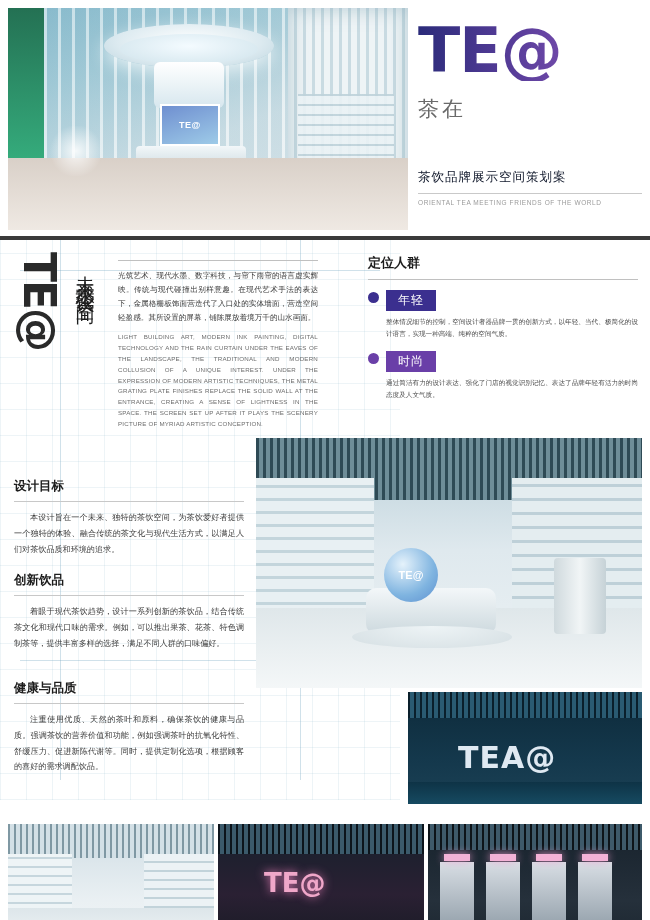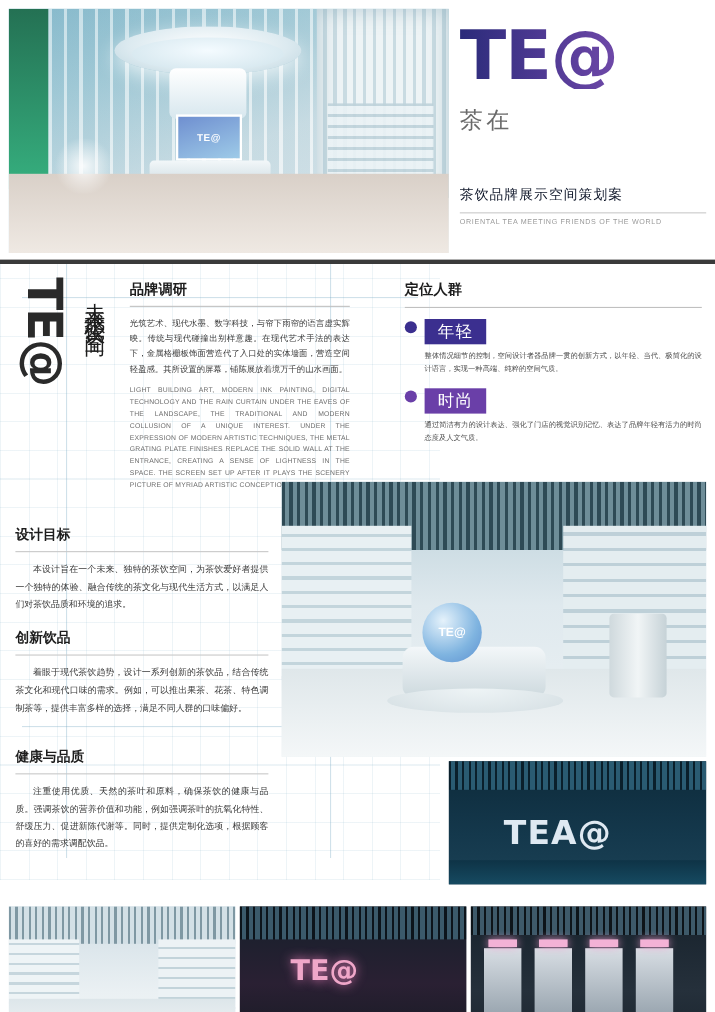--- a/index.html
+++ b/index.html
@@ -140,21 +140,21 @@
   .target .ul { width: 100%; height: 1px; background: #c0c0c0; margin: 7px 0 10px; }
   .t-item { margin-bottom: 11px; display: flex; align-items: flex-start; }
   .t-dot {
     width: 11px; height: 11px; border-radius: 50%;
     background: #3b2f8f; margin-top: 2px; flex: none;
   }
   .t-dot.purple { background: #6a3fa8; }
   .t-dot.violet { background: #4a3a9e; }
   .t-right { margin-left: 7px; flex: 1; }
   .t-pill {
-    display: inline-block; font-size: 15px; color: #fff; background: #3b2f8f;
+    display: inline-block; font-size: 12px; color: #fff; background: #3b2f8f;
     padding: 2px 12px; letter-spacing: 1px;
   }
   .t-pill.p2 { background: #6a3fa8; }
   .t-pill.p3 { background: #4a3a9e; }
   .t-desc { margin-top: 5px; font-size: 6.6px; line-height: 1.8; color: #4b4b4b; text-align: justify; }
 
   
   .sec { position: absolute; width: 230px; }
   .sec h4 { font-size: 12.5px; color: #1d1d1d; font-weight: bold; font-family: Liberation Serif, serif; }
   .sec .ul { width: 100%; height: 1px; background: #c8c8c8; margin: 6px 0 8px; }
@@ -293,21 +293,20 @@
       <div class="bp-line" style="left:300px;top:0;width:1px;height:540px;"></div>
       <div class="bp-line" style="left:20px;top:420px;width:360px;height:1px;"></div>
     </div>
 
     <div class="leftmark">
       <div class="vlogo">TE@</div>
       <div class="vtitle">未来感茶饮空间</div>
     </div>
 
     <div class="research">
-      <h3>品牌调研</h3>
       <div class="ul"></div>
       <div class="cn">光筑艺术、现代水墨、数字科技，与帘下雨帘的语言虚实辉映。传统与现代碰撞出别样意趣。在现代艺术手法的表达下，金属格栅板饰面营造代了入口处的实体墙面，营造空间轻盈感。其所设置的屏幕，铺陈展放着境万千的山水画面。</div>
       <div class="en">LIGHT BUILDING ART, MODERN INK PAINTING, DIGITAL TECHNOLOGY AND THE RAIN CURTAIN UNDER THE EAVES OF THE LANDSCAPE, THE TRADITIONAL AND MODERN COLLUSION OF A UNIQUE INTEREST. UNDER THE EXPRESSION OF MODERN ARTISTIC TECHNIQUES, THE METAL GRATING PLATE FINISHES REPLACE THE SOLID WALL AT THE ENTRANCE, CREATING A SENSE OF LIGHTNESS IN THE SPACE. THE SCREEN SET UP AFTER IT PLAYS THE SCENERY PICTURE OF MYRIAD ARTISTIC CONCEPTION.</div>
     </div>
 
     <div class="target">
       <h3>定位人群</h3>
       <div class="ul"></div>
 
       <div class="t-item">

